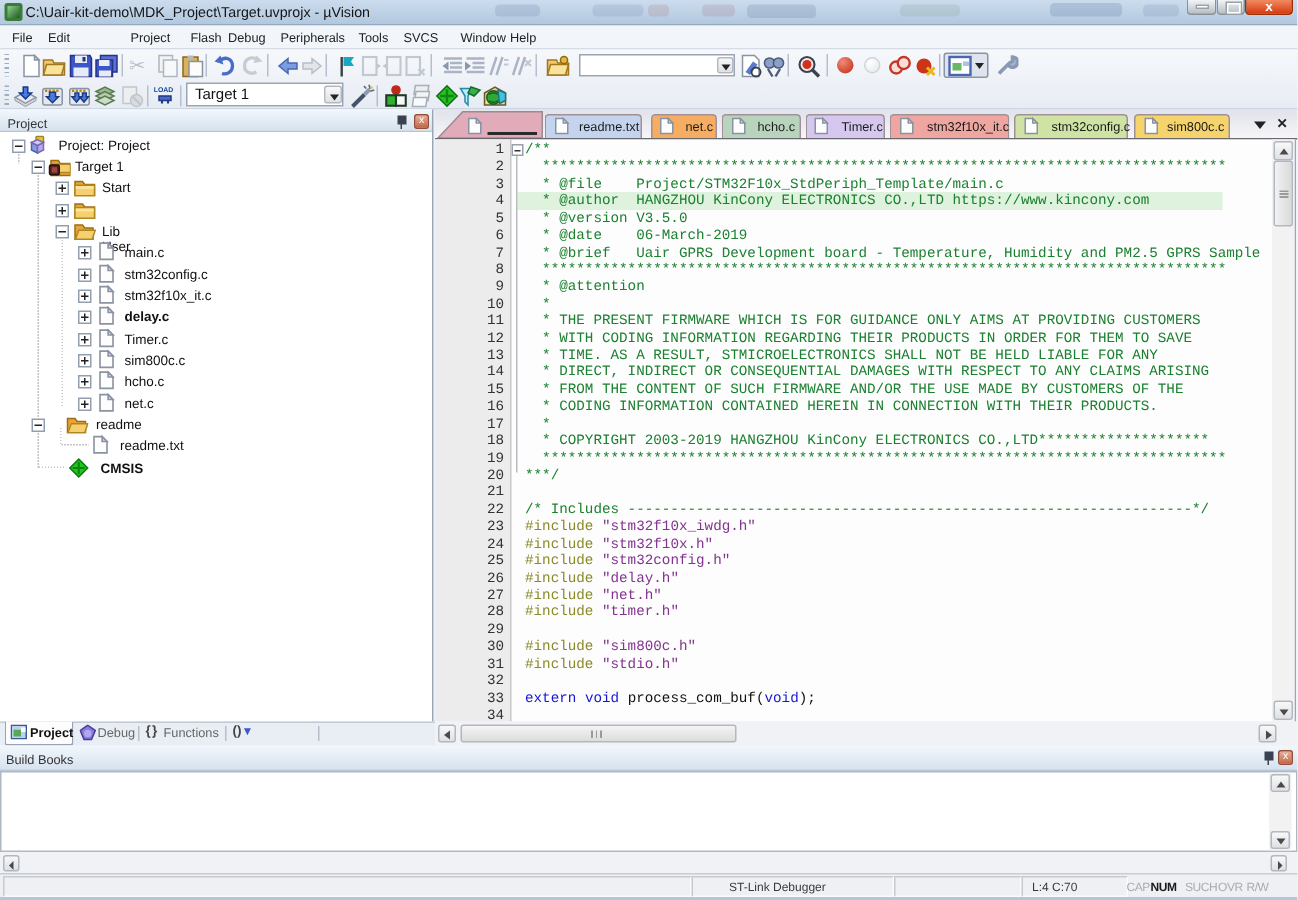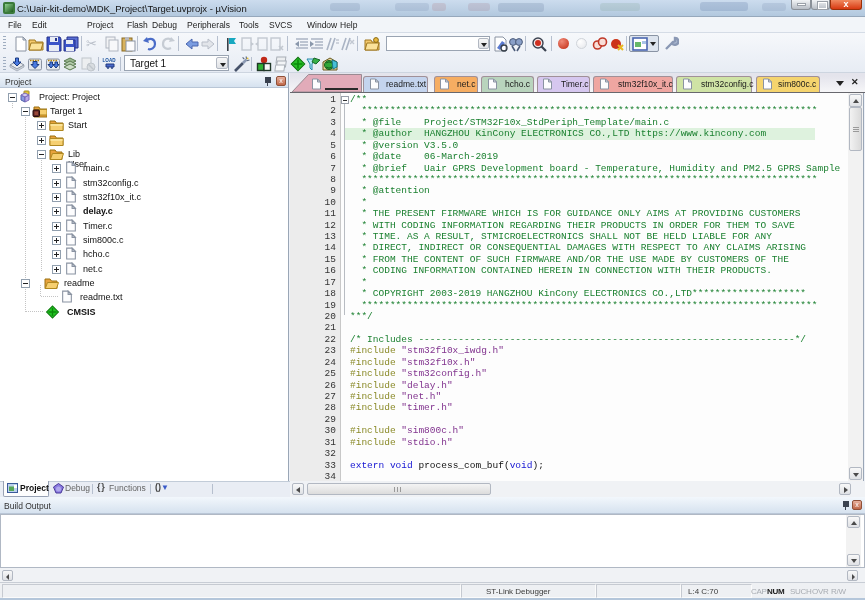--- a/index.html
+++ b/index.html
@@ -663,21 +663,21 @@
 <div class="abs" style="left:92px;top:484px;width:1px;height:10px;background:#b6bfce;"></div>
 <div class="abs" style="left:97px;top:482px;font-size:9px;font-weight:bold;color:#444;">{ }</div>
 <div class="abs" style="left:109px;top:483px;font-size:8.5px;color:#666;">Functions</div>
 <div class="abs" style="left:150px;top:484px;width:1px;height:10px;background:#b6bfce;"></div>
 <div class="abs" style="left:155px;top:482px;font-size:9px;font-weight:bold;color:#444;">()<span style="color:#3a5ac8;font-size:8px;">▼</span></div>
 <div class="abs" style="left:170px;top:502px;font-size:10px;color:#666;">Templates</div>
 <div class="abs" style="left:212px;top:484px;width:1px;height:10px;background:#b6bfce;"></div>
 </div>
 
 <div class="abs" style="left:0;top:497px;width:865px;height:17px;background:linear-gradient(#f2f7fc,#d6e2ef);border-bottom:1px solid #b9c6d6;box-sizing:border-box;"></div>
-<div class="abs" style="left:4px;top:501px;font-size:8.5px;color:#333;">Build Output</div>
+<div class="abs" style="left:4px;top:501px;font-size:8.5px;color:#333;">Build Books</div>
 <div class="abs" style="left:843px;top:501px;width:6px;height:6px;background:#3a4250;"></div>
 <div class="abs" style="left:845px;top:506px;width:1px;height:4px;background:#3a4250;"></div>
 <div class="abs" style="left:852px;top:500px;width:10px;height:10px;background:linear-gradient(#e8b09c,#c06848);border:1px solid #905038;border-radius:2px;box-sizing:border-box;color:#fff;font-size:7px;line-height:8px;text-align:center;">x</div>
 <div class="abs" style="left:0;top:514px;width:865px;height:54px;background:#fff;border:1px solid #b0b8c4;box-sizing:border-box;"></div>
 <div class="abs" style="left:846px;top:515px;width:15px;height:52px;background:#f2f2f2;"></div>
 <div class="sbtn" style="left:847px;top:516px;width:13px;height:12px;">
       <div class="arr" style="left:3px;top:4px;border-left:3px solid transparent;border-right:3px solid transparent;border-bottom:4px solid #4a4a4a;"></div>
     </div>
 <div class="sbtn" style="left:847px;top:554px;width:13px;height:12px;">
       <div class="arr" style="left:3px;top:4px;border-left:3px solid transparent;border-right:3px solid transparent;border-top:4px solid #4a4a4a;"></div>

